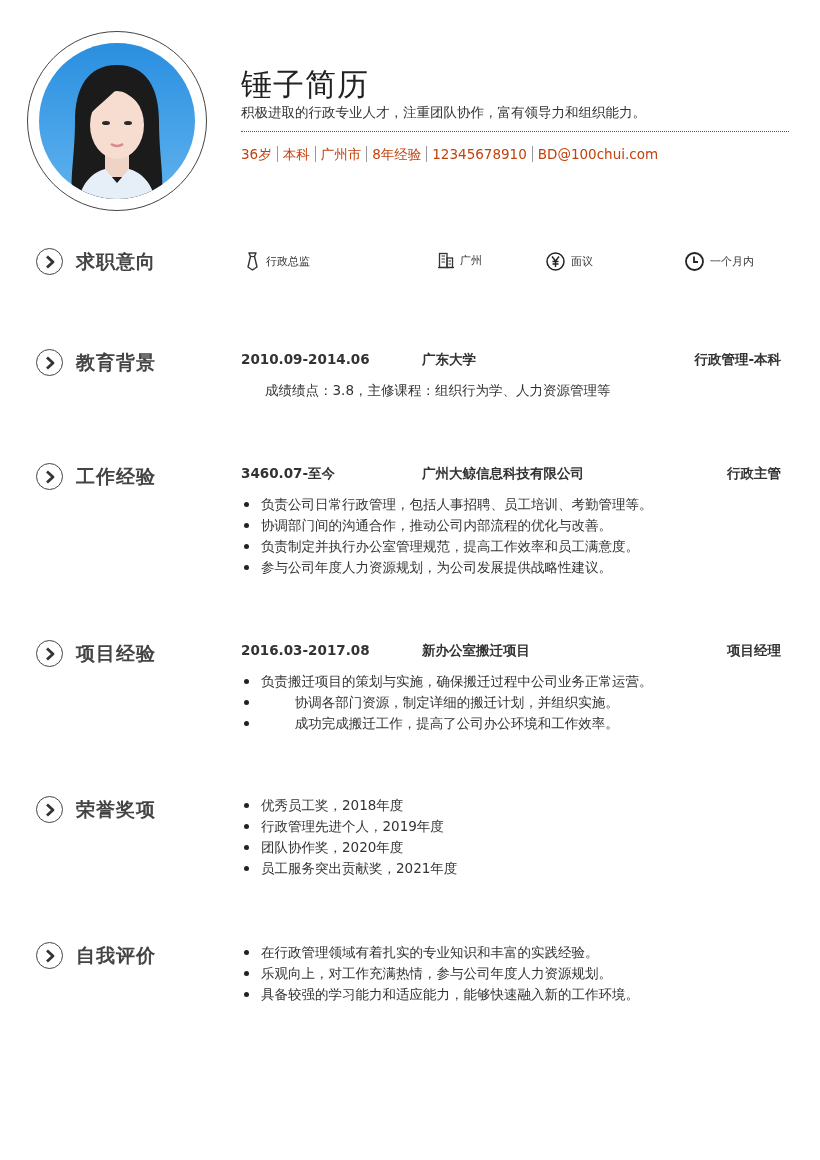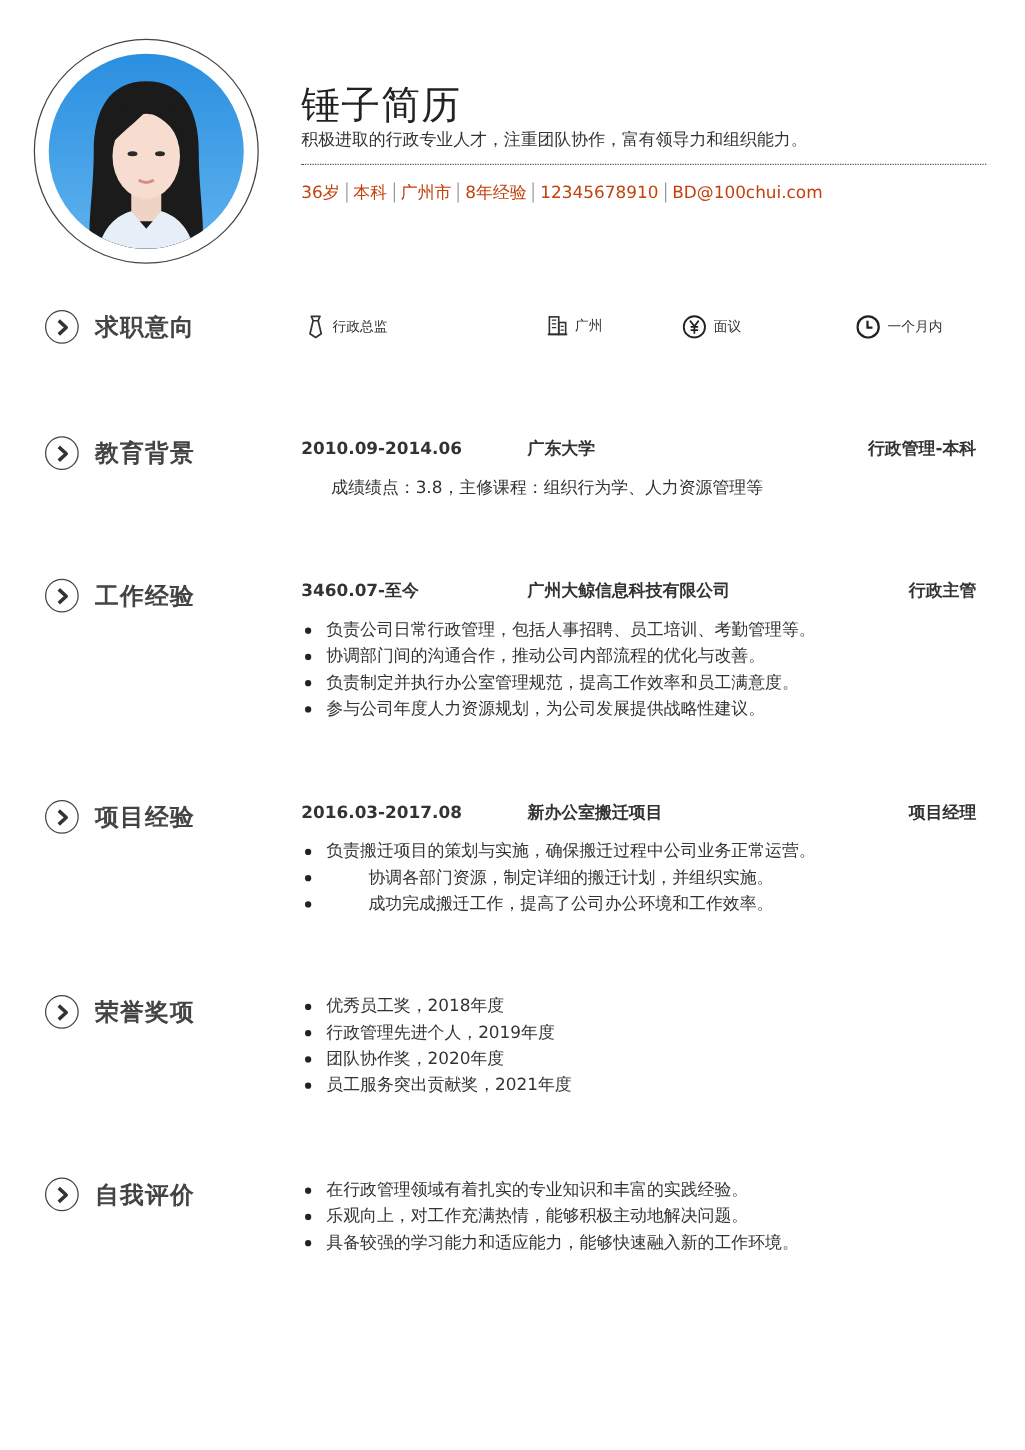--- a/index.html
+++ b/index.html
@@ -180,15 +180,15 @@
 <div class="section-head" style="top:942px;">
   <div class="chev">
     <svg width="12" height="14" viewBox="0 0 12 14">
         <path d="M3 1.5 L9 7 L3 12.5" stroke="#333" stroke-width="2.8" fill="none" stroke-linejoin="round"></path>
       </svg>
   </div>
   <span class="title">自我评价</span>
 </div>
 <ul class="bullets" style="top:942px;">
   <li>在行政管理领域有着扎实的专业知识和丰富的实践经验。</li>
-  <li>乐观向上，对工作充满热情，能够积极主动地解决问题。</li>
+  <li>乐观向上，对工作充满热情，参与公司年度人力资源规划。</li>
   <li>具备较强的学习能力和适应能力，能够快速融入新的工作环境。</li>
 </ul>
 
 </body></html>

